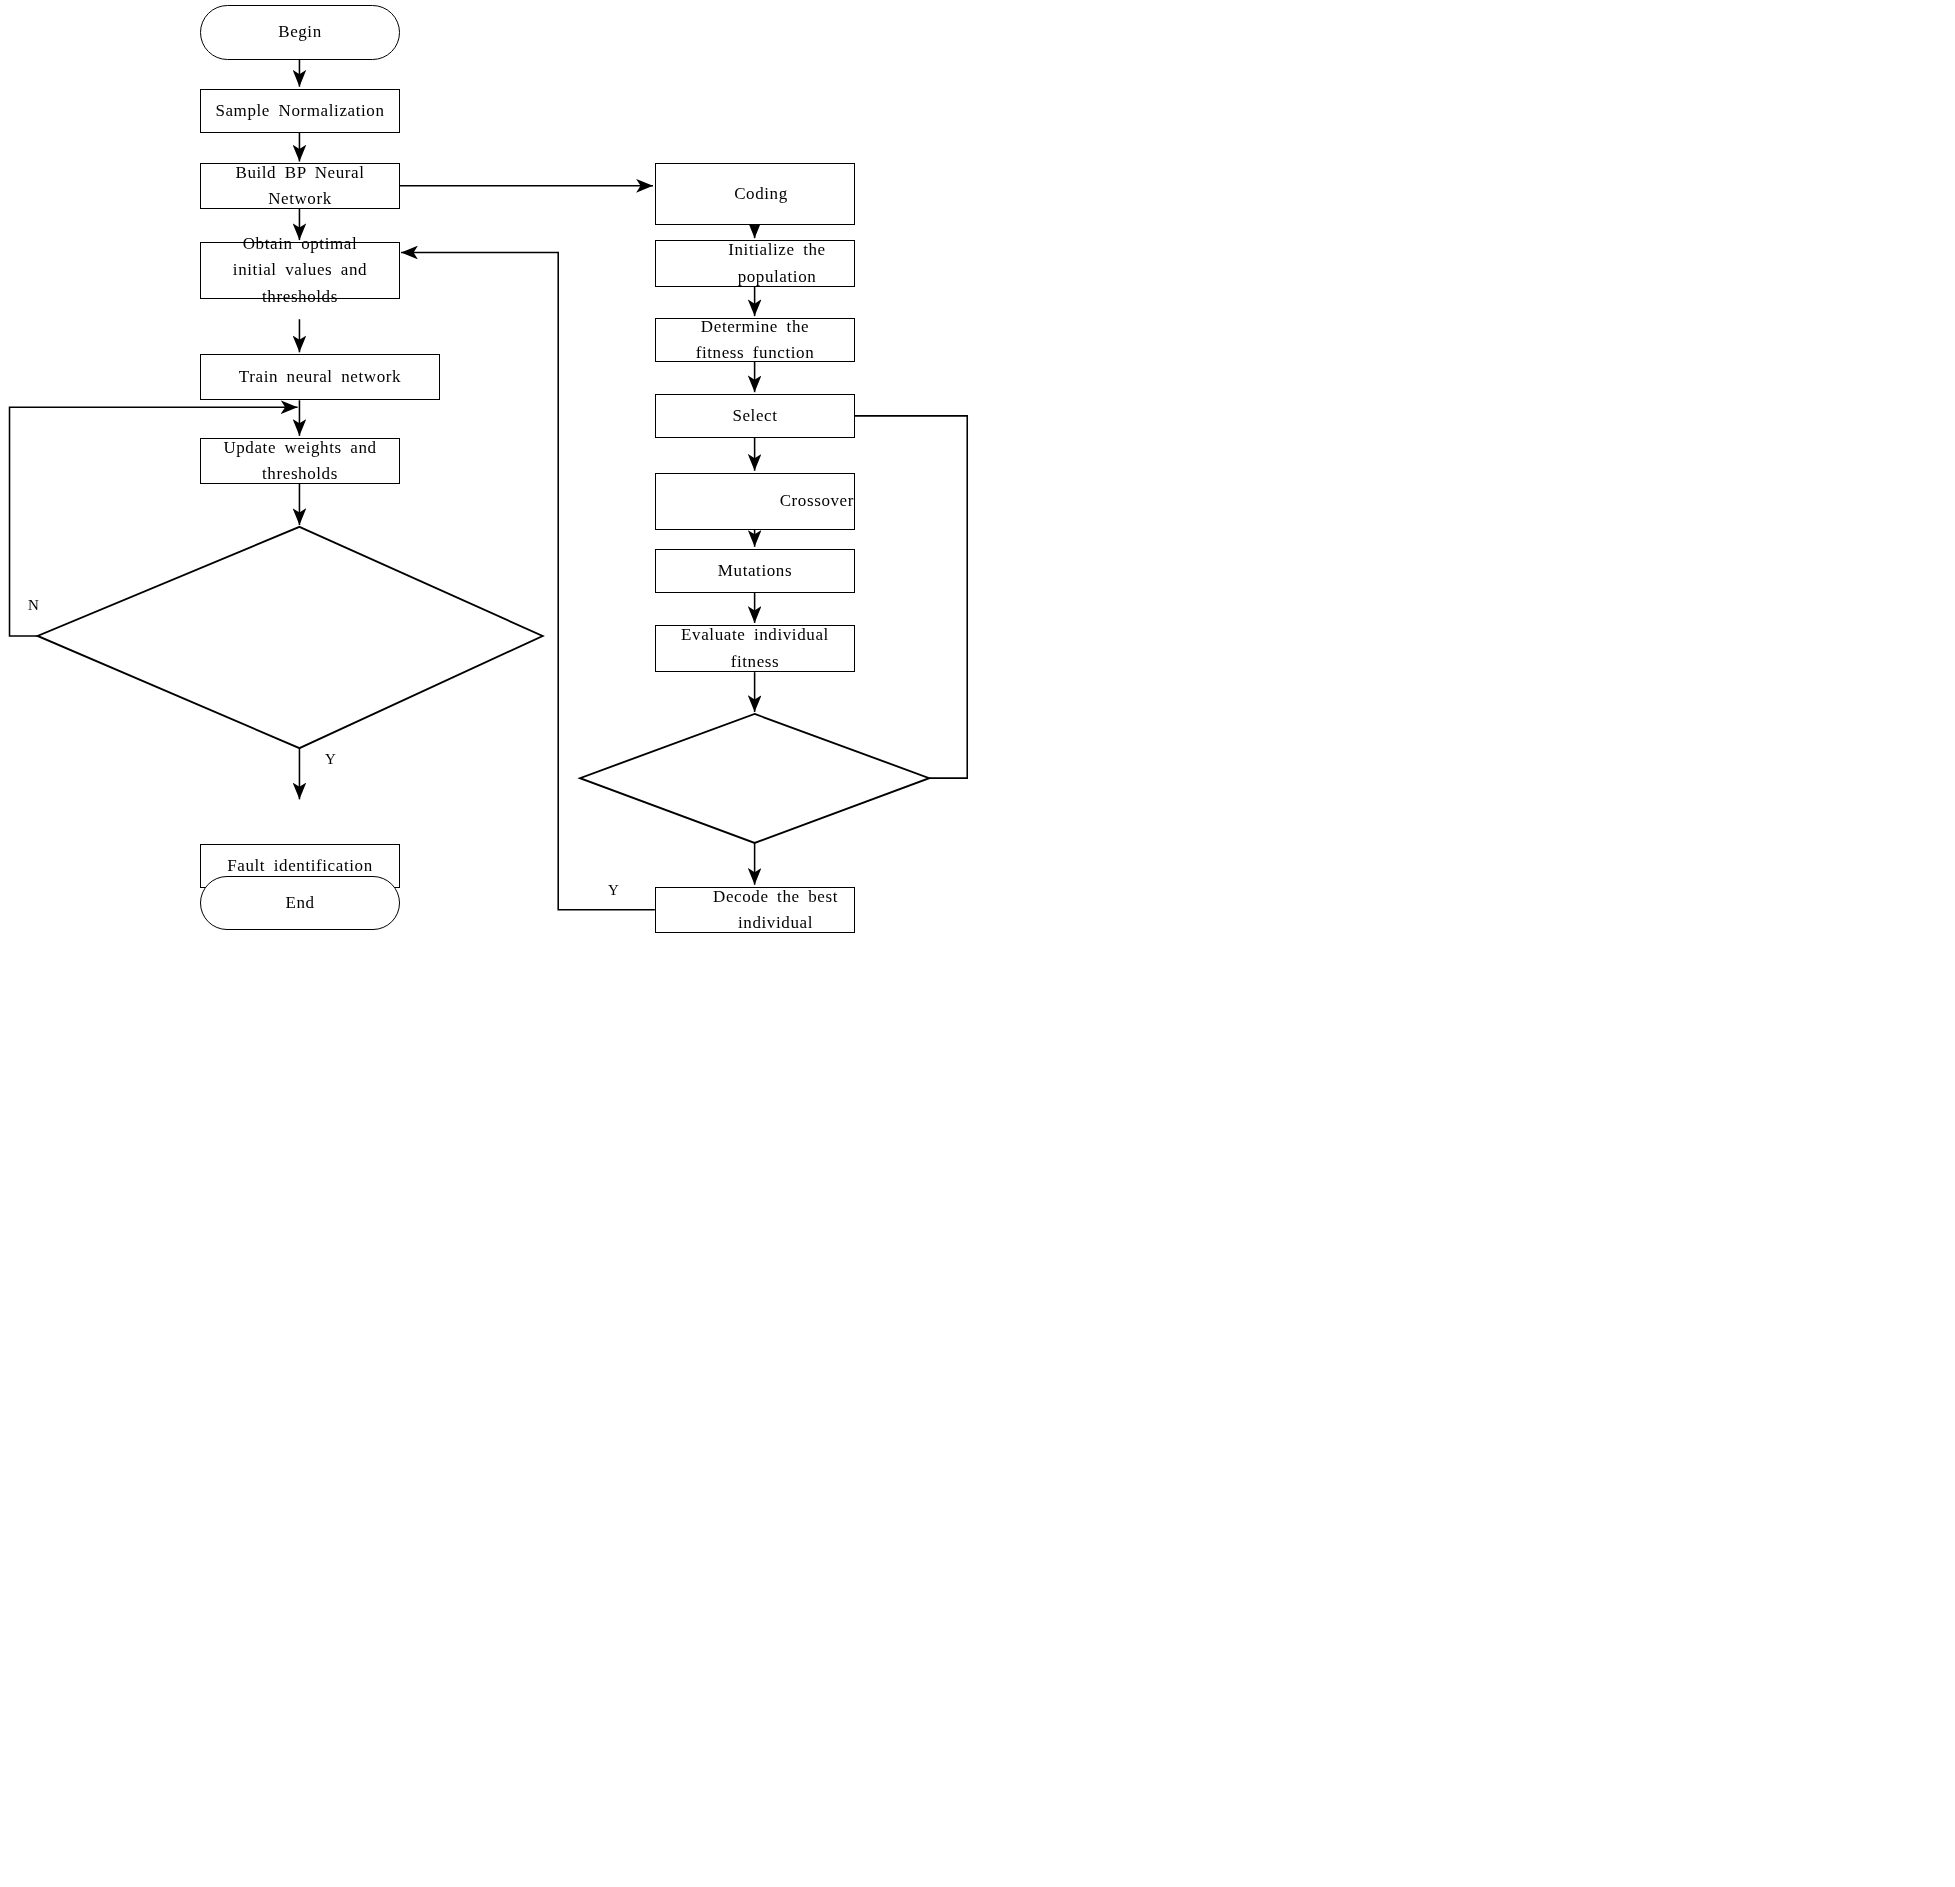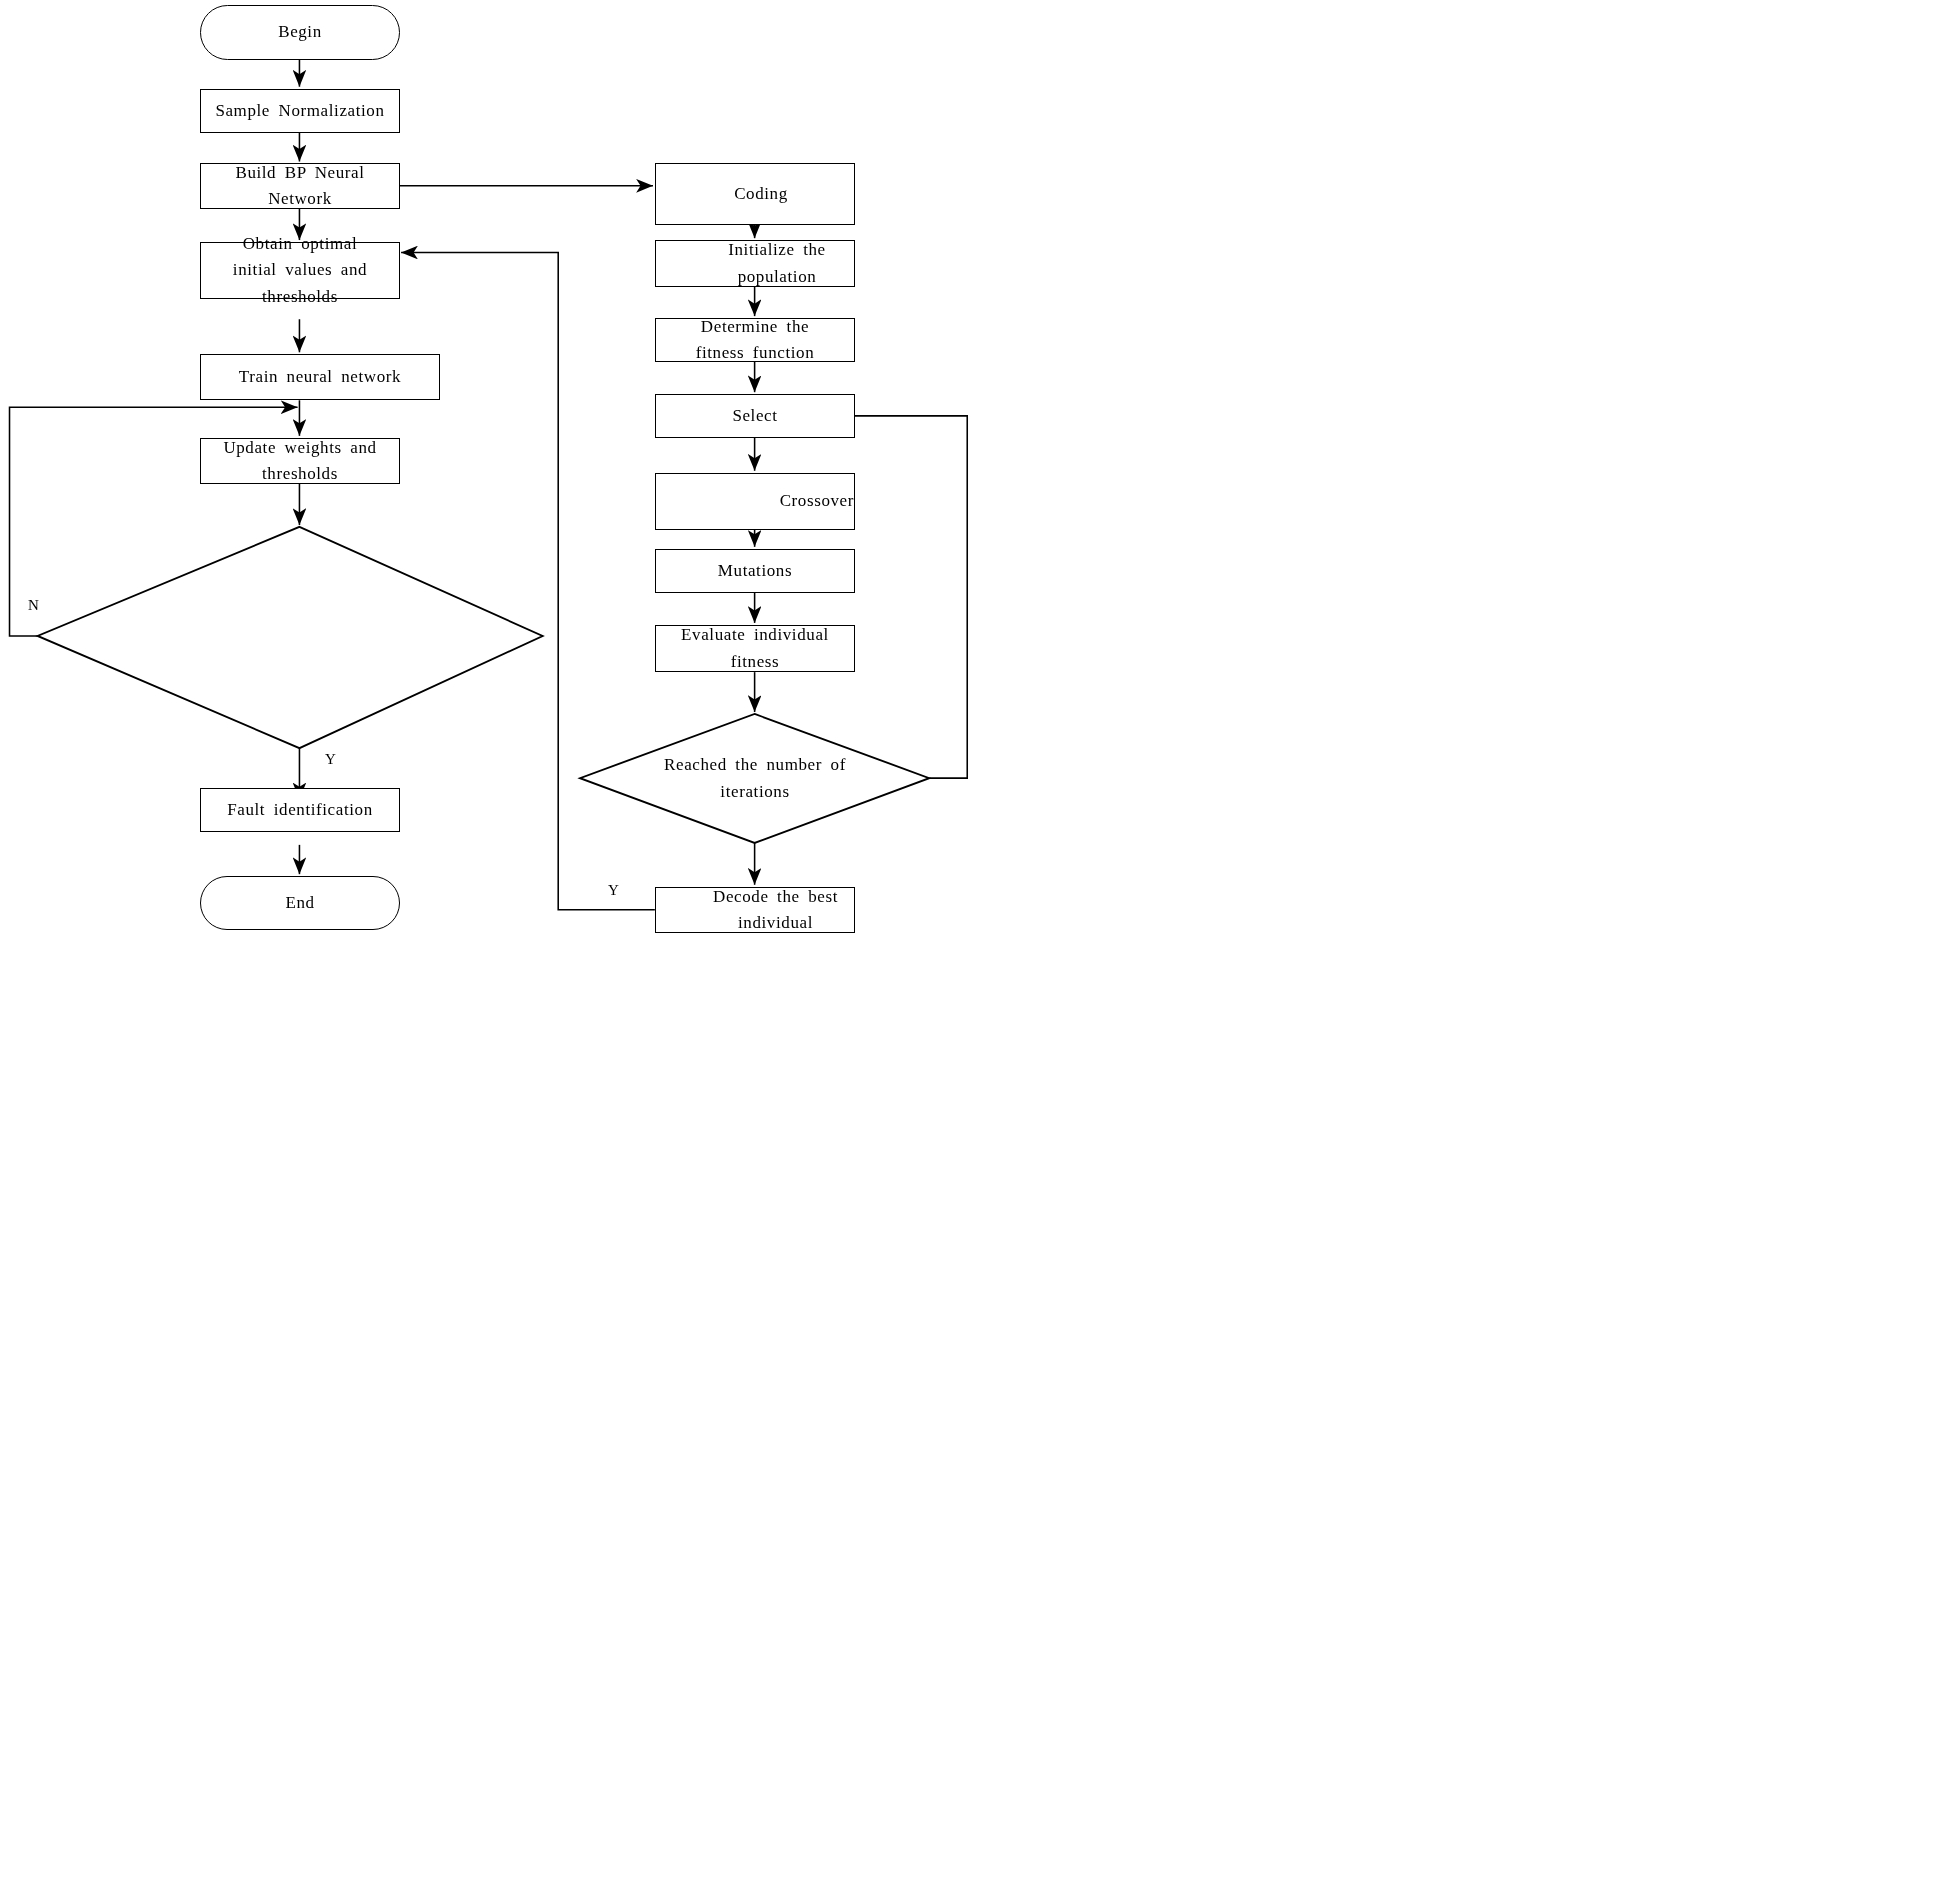--- a/index.html
+++ b/index.html
@@ -61,21 +61,21 @@
     font-size: 15px;
     letter-spacing: 0.6px;
   }
   
   #n-begin     { left: 200px;  top: 5px;    width: 200px; height: 55px;  }
   #n-sample    { left: 200px;  top: 89px;  width: 200px; height: 44px;  }
   #n-build     { left: 200px;  top: 163px;  width: 200px; height: 46px;  }
   #n-obtain    { left: 200px;  top: 242px;  width: 200px; height: 57px; }
   #n-train     { left: 200px;  top: 354px;  width: 240px; height: 46px;  }
   #n-update    { left: 200px;  top: 438px;  width: 200px; height: 46px;  }
-  #n-fault     { left: 200px;  top: 788px; width: 200px; height: 44px;  }
+  #n-fault     { left: 200px;  top: 844px; width: 200px; height: 44px;  }
   #n-end       { left: 200px;  top: 876px; width: 200px; height: 54px;  }
   
   #n-coding    { left: 655px; top: 163px;  width: 200px; height: 62px; padding-left: 12px;  }
   #n-init      { left: 655px; top: 240px;  width: 200px; height: 47px; padding-left: 44px;  }
   #n-determine { left: 655px; top: 318px;  width: 200px; height: 44px;  }
   #n-select    { left: 655px; top: 394px;  width: 200px; height: 44px;  }
   #n-crossover { left: 655px; top: 473px;  width: 200px; height: 57px; justify-content: flex-end;  }
   #n-mutations { left: 655px; top: 549px;  width: 200px; height: 44px;  }
   #n-evaluate  { left: 655px; top: 625px; width: 200px; height: 47px;  }
   #n-decode    { left: 655px; top: 887px; width: 200px; height: 46px; padding-left: 41px;  }
@@ -172,24 +172,20 @@
   <div class="node process" id="n-crossover">
     <span class="lbl">Crossover</span>
   </div>
   <div class="node process" id="n-mutations">
     <span class="lbl">Mutations</span>
   </div>
   <div class="node process" id="n-evaluate">
     <span class="lbl">Evaluate individual
 fitness</span>
   </div>
-  <div class="decision-text" id="t-iter">
-    <span class="lbl">Reached the number of
-iterations</span>
-  </div>
   <div class="node process" id="n-decode">
     <span class="lbl">Decode the best
 individual</span>
   </div>
 
   <div class="edge-label" id="l-n">N</div>
   <div class="edge-label" id="l-y-left">Y</div>
   <div class="edge-label" id="l-y-right">Y</div>
 
 </div>

